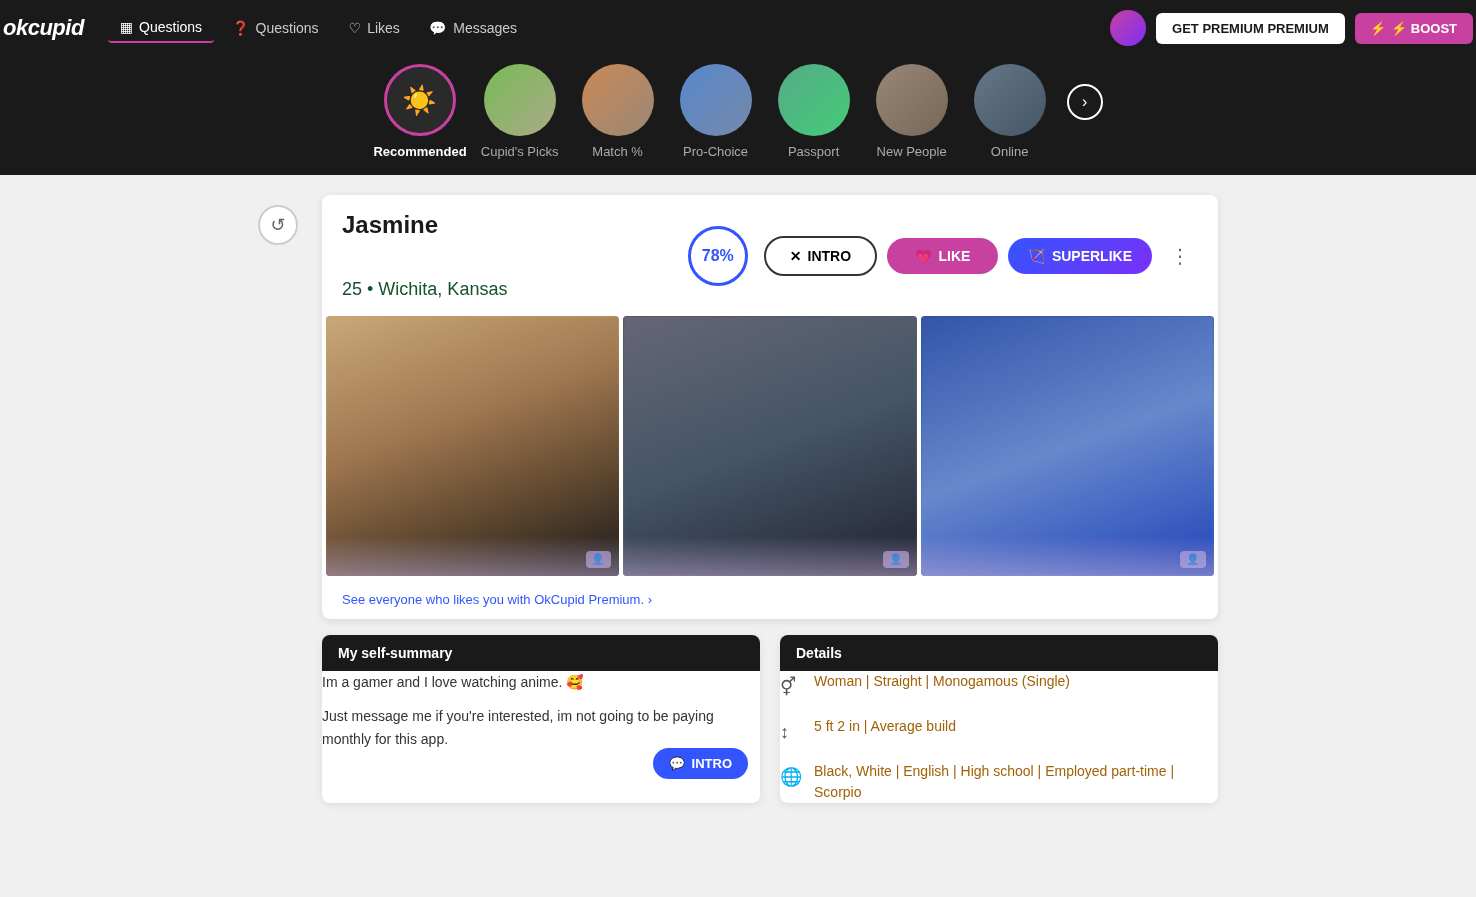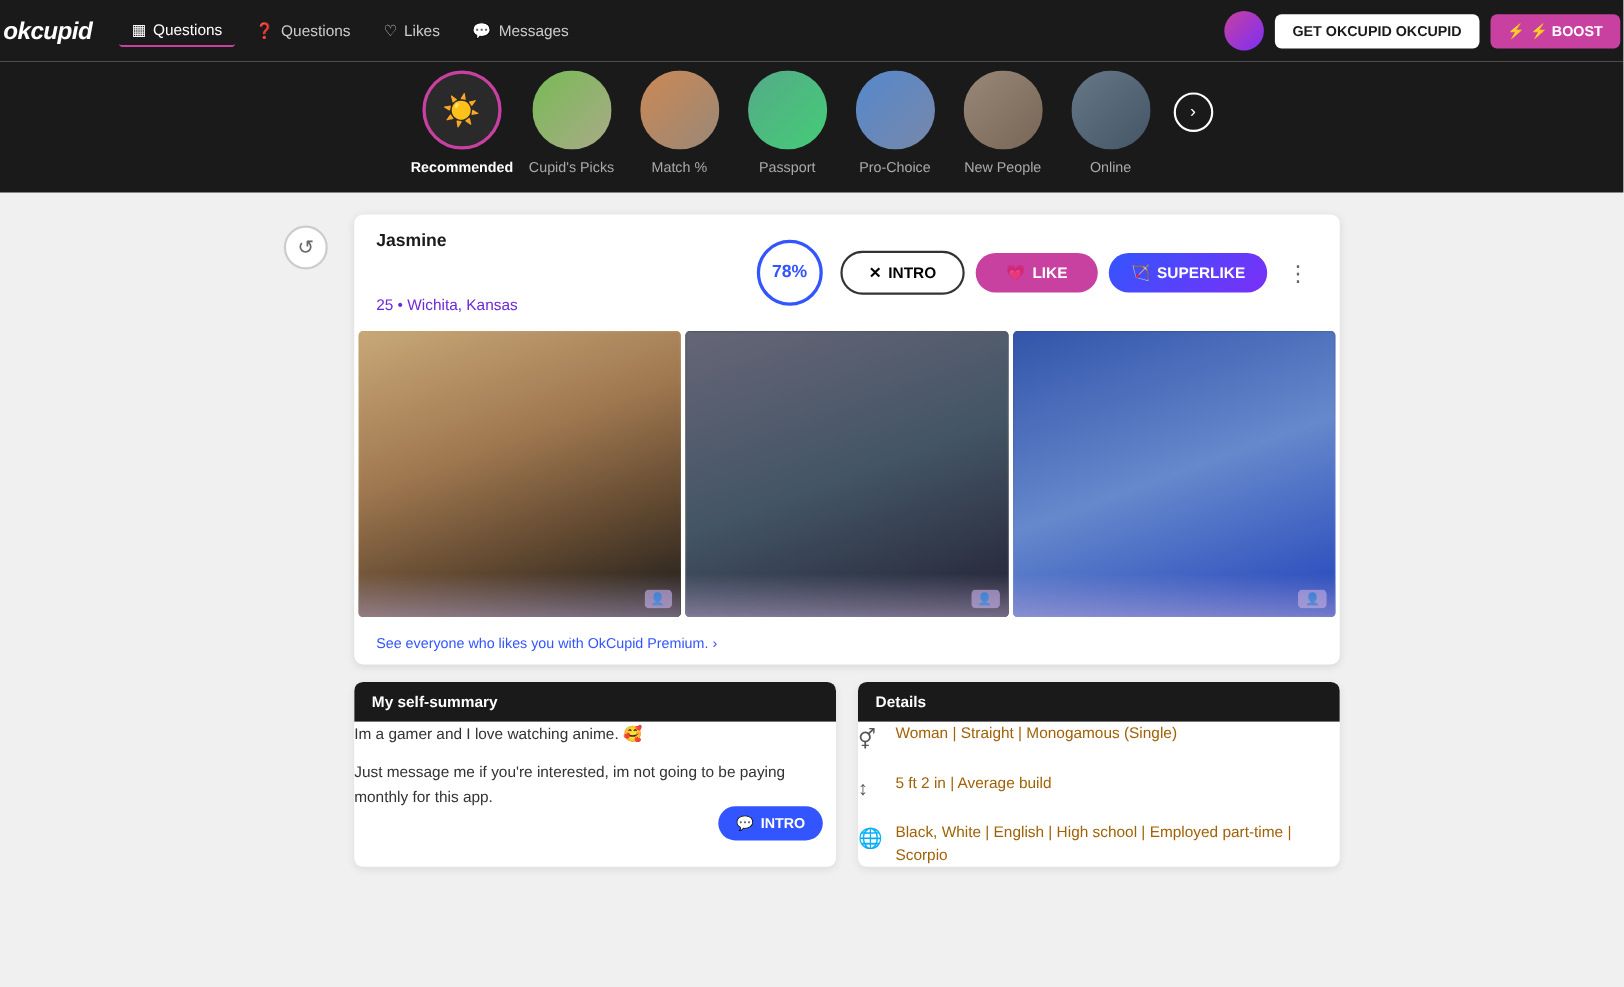--- a/index.html
+++ b/index.html
@@ -188,27 +188,27 @@
       box-shadow: 0 2px 8px rgba(0,0,0,0.1);
     }
     .profile-header {
       display: flex;
       align-items: center;
       padding: 16px 20px;
       gap: 16px;
     }
     .profile-info { flex: 1; }
     .profile-name {
-      font-size: 16px;
+      font-size: 24px;
       font-weight: 700;
       color: #1a1a1a;
     }
     .profile-sub {
-      font-size: 14px;
-      color: #6d28d9;
+      font-size: 18px;
+      color: #14532d;
       margin-top: 40px;
     }
     .match-circle {
       width: 60px;
       height: 60px;
       border-radius: 50%;
       border: 3px solid #3355ff;
       display: flex;
       align-items: center;
       justify-content: center;
@@ -404,21 +404,21 @@
       <span>♡</span>
       <span>Likes</span>
     </a>
     <a class="nav-item">
       <span>💬</span>
       <span>Messages</span>
     </a>
   </div>
   <div class="nav-right">
     <div class="avatar-small"></div>
-    <button class="btn-premium">GET OKCUPID OKCUPID</button>
+    <button class="btn-premium">GET PREMIUM PREMIUM</button>
     <button class="btn-boost">
       <span>⚡</span>
       <span>⚡ BOOST</span>
     </button>
   </div>
 </nav>
 
 <div class="category-bar">
   <div class="category-items">
 
@@ -438,30 +438,30 @@
 
     <div class="cat-item">
       <div class="cat-thumb">
         <div class="cat-img-placeholder p2"></div>
       </div>
       <span class="cat-label dim">Match %</span>
     </div>
 
     <div class="cat-item">
       <div class="cat-thumb">
+        <div class="cat-img-placeholder p3"></div>
+      </div>
+      <span class="cat-label dim">Pro-Choice</span>
+    </div>
+
+    <div class="cat-item">
+      <div class="cat-thumb">
         <div class="cat-img-placeholder p4"></div>
       </div>
       <span class="cat-label dim">Passport</span>
-    </div>
-
-    <div class="cat-item">
-      <div class="cat-thumb">
-        <div class="cat-img-placeholder p3"></div>
-      </div>
-      <span class="cat-label dim">Pro-Choice</span>
     </div>
 
     <div class="cat-item">
       <div class="cat-thumb">
         <div class="cat-img-placeholder p5"></div>
       </div>
       <span class="cat-label dim">New People</span>
     </div>
 
     <div class="cat-item">

